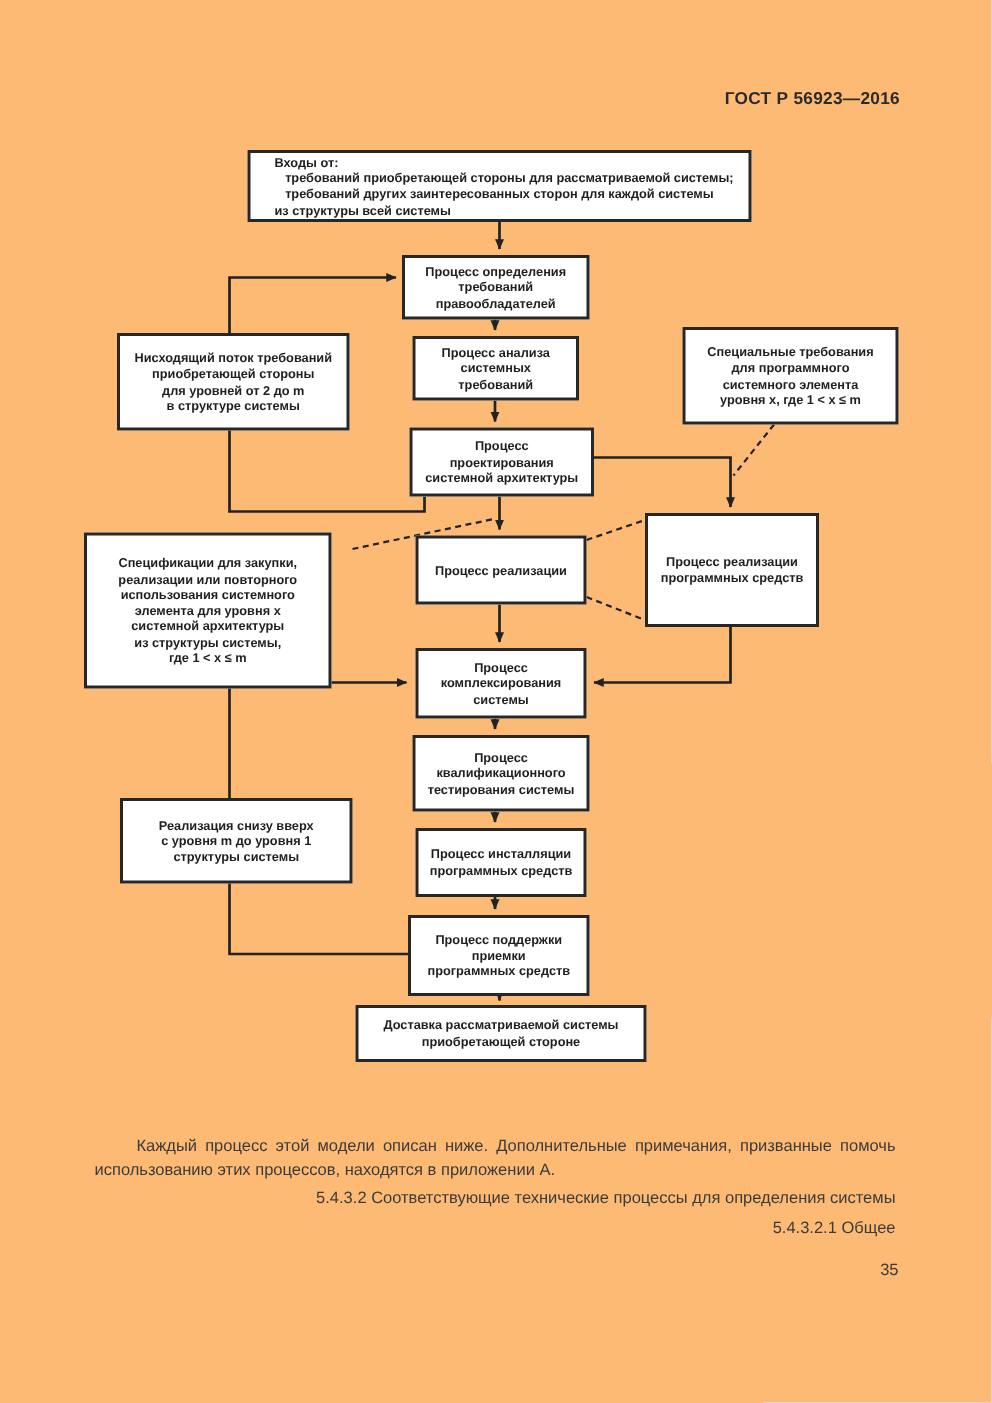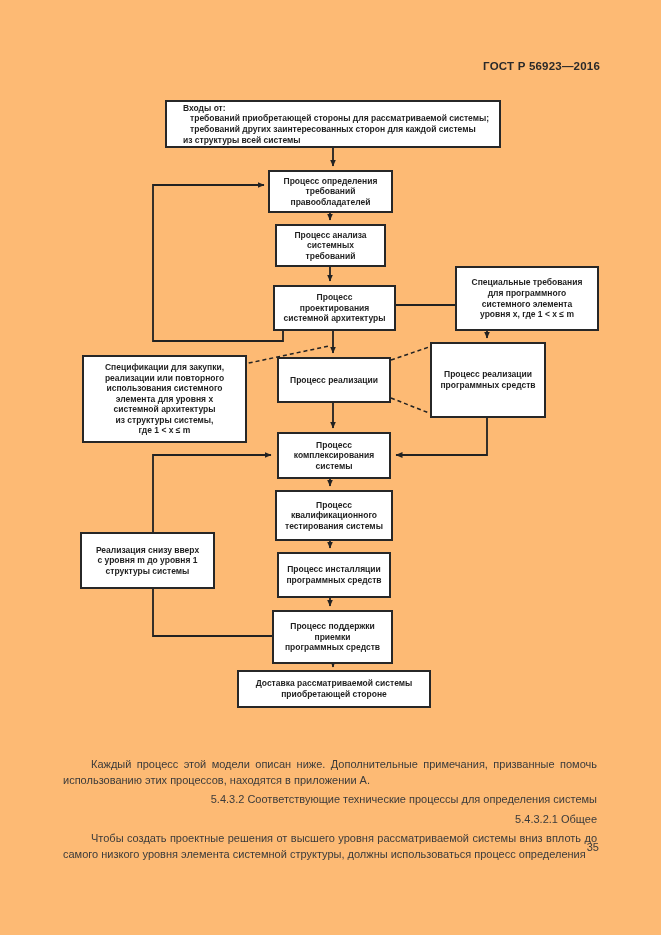--- a/index.html
+++ b/index.html
@@ -32,23 +32,23 @@
   .b-sysreq{left:275px;top:224px;width:111px;height:43px;}
   .b-arch{left:273px;top:285px;width:123px;height:46px;}
   .b-impl{left:277px;top:357px;width:114px;height:46px;}
   .b-swimpl{left:430px;top:342px;width:116px;height:76px;border-width:2.5px;}
   .b-integr{left:277px;top:432px;width:114px;height:47px;}
   .b-qual{left:275px;top:490px;width:118px;height:51px;}
   .b-install{left:277px;top:552px;width:114px;height:46px;}
   .b-accept{left:272px;top:610px;width:121px;height:54px;}
   .b-delivery{left:237px;top:670px;width:194px;height:38px;}
   .b-note-downflow{left:78px;top:222px;width:155px;height:65px;}
-  .b-note-special{left:455px;top:218px;width:144px;height:65px;margin-top:48px;}
-  .b-note-spec{left:82px;top:355px;width:165px;height:88px;}
-  .b-note-bottomup{left:80px;top:532px;width:135px;height:57px;}
+  .b-note-special{left:455px;top:218px;width:144px;height:65px;}
+  .b-note-spec{left:56px;top:355px;width:165px;height:104px;}
+  .b-note-bottomup{left:80px;top:532px;width:155px;height:57px;}
   .fig-caption{
     position:absolute;left:0;right:0;top:733px;
     text-align:center;font-size:9.5px;color:#3a3a3a;
   }
   .body-text{
     position:absolute;left:59px;top:753px;width:542px;
     font-size:11px;line-height:15.6px;color:#3b3b3b;
   }
   .body-text p{margin:4px;text-align:justify;}
   .body-text p.indent{text-indent:28px;}
@@ -118,20 +118,24 @@
     <div class="box b-qual">Процесс
 квалификационного
 тестирования системы</div>
     <div class="box b-install">Процесс инсталляции
 программных средств</div>
     <div class="box b-accept">Процесс поддержки
 приемки
 программных средств</div>
     <div class="box b-delivery">Доставка рассматриваемой системы
 приобретающей стороне</div>
+    <div class="box b-note-downflow">Нисходящий поток требований
+приобретающей стороны
+для уровней от 2 до m
+в структуре системы</div>
     <div class="box b-note-special">Специальные требования
 для программного
 системного элемента
 уровня x, где 1 &lt; x ≤ m</div>
     <div class="box b-note-spec">Спецификации для закупки,
 реализации или повторного
 использования системного
 элемента для уровня x
 системной архитектуры
 из структуры системы,
@@ -139,18 +143,17 @@
     <div class="box b-note-bottomup">Реализация снизу вверх
 с уровня m до уровня 1
 структуры системы</div>
   </div>
 
 
   <div class="body-text">
     <p class="indent">Каждый процесс этой модели описан ниже. Дополнительные примечания, призванные помочь использованию этих процессов, находятся в приложении А.</p>
     <p class="plain">5.4.3.2 Соответствующие технические процессы для определения системы</p>
     <p class="plain">5.4.3.2.1 Общее</p>
-    <p class="indent">Чтобы создать проектные решения от высшего уровня рассматриваемой системы вниз вплоть до самого низкого уровня элемента системной структуры, должны использоваться процесс определения</p>
   </div>
 
   <div class="page-number">35</div>
 
 </div>
 
 </body></html>

